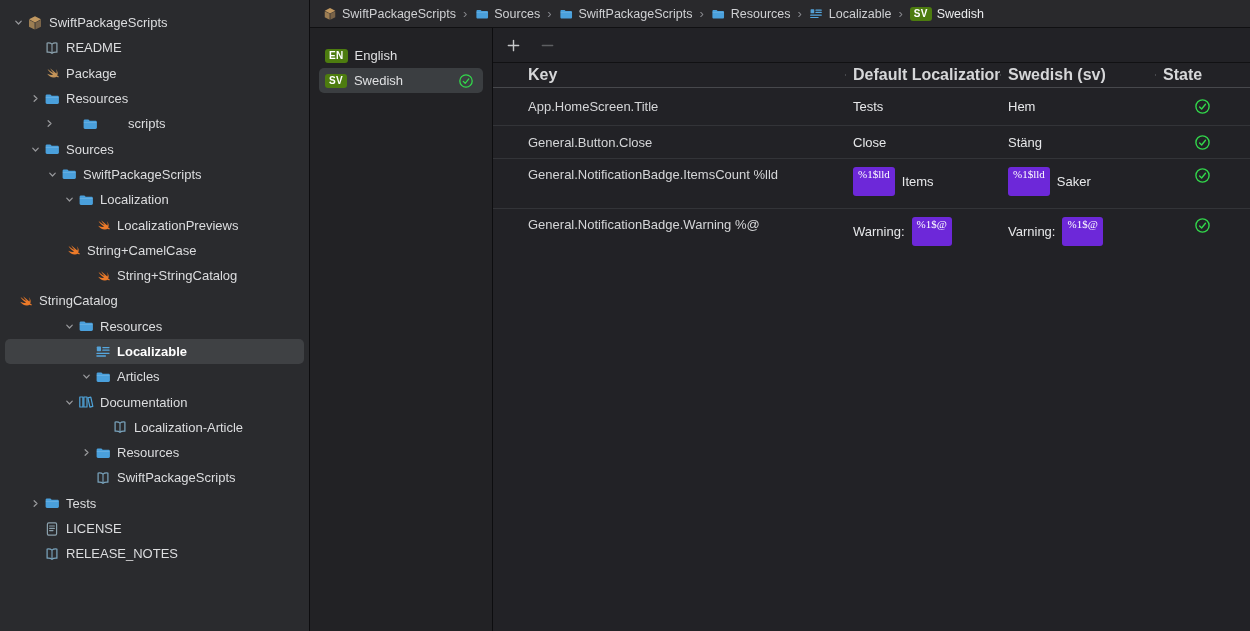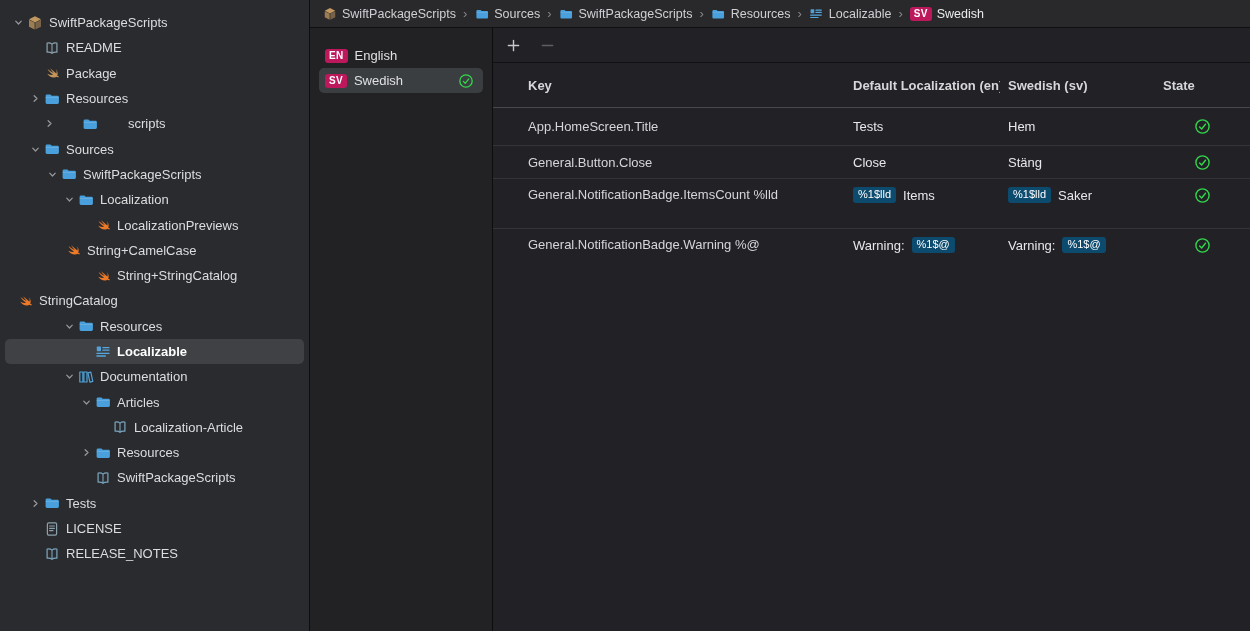--- a/index.html
+++ b/index.html
@@ -36,21 +36,21 @@
   .main { flex:1; display:flex; flex-direction:column; min-width:0; }
 
   
   .jumpbar { height:28px; flex:none; background:#29292C; border-bottom:1px solid #101012;
     display:flex; align-items:center; padding-left:12px; font-size:12.5px; color:#CFD0D3; white-space:nowrap; }
   .crumb { display:inline-flex; align-items:center; gap:5px; }
   .crumb .ic { width:15px; height:15px; margin-right:0; }
   .crumb .ic svg { width:14px; height:14px; }
   .crumb:last-child { color:#EAEBED; }
   .crumb-sep { margin:0 7px; color:#85868B; font-size:13px; }
-  .badge { background:#be185d; color:#fff; font-size:10px; font-weight:700;
+  .badge { background:#4d7c0f; color:#fff; font-size:10px; font-weight:700;
     padding:2px 4px; border-radius:3px; letter-spacing:.3px; line-height:1; }
 
   .main-body { flex:1; display:flex; min-height:0; }
 
   
   .langs { width:183px; flex:none; background:#222225; border-right:1px solid #0D0D0F; padding-top:15px; }
   .lang-row { display:flex; align-items:center; height:25px; position:relative;
     padding-left:15px; font-size:13px; color:#DFE0E2; }
   .lang-row > * { position:relative; z-index:1; }
   .lang-row.selected::before { content:''; position:absolute; left:9px; right:9px; top:0; bottom:0;
@@ -61,39 +61,39 @@
 
   
   .editor { flex:1; display:flex; flex-direction:column; background:#222226; min-width:0; }
   .toolbar { height:34px; flex:none; display:flex; align-items:center; padding-left:13px; gap:19px; }
   .tool-btn { background:none; border:none; width:15px; height:15px; display:flex; padding:0; cursor:default; }
   .tool-btn svg { width:15px; height:15px; }
   .tool-btn.add { color:#C7C8CA; }
   .tool-btn.remove { color:#5E5F62; }
 
   .thead, .trow { display:grid; grid-template-columns:352px 155px 155px 1fr; }
-  .thead { height:46px; flex:none; align-items:center; border-top:1px solid #111113;
-    border-bottom:1px solid #47484C; font-size:13px; font-weight:700; color:#D6D7D9; }
+  .thead { height:26px; flex:none; align-items:center; border-top:1px solid #111113;
+    border-bottom:1px solid #47484C; font-size:16px; font-weight:700; color:#D6D7D9; }
   .th { position:relative; padding-left:8px; white-space:nowrap; overflow:hidden; }
   .th.key { padding-left:35px; }
   .th.sep::before { content:''; position:absolute; left:0; top:8px; bottom:8px; width:1px; background:#47484C; }
 
   .trow { align-items:center; border-bottom:1px solid #333438; }
   .trow.r0 { height:38px; }
   .trow.r1 { height:33px; }
   .trow.tall { height:50px; align-items:start; padding-top:8px; }
   .trow.last { border-bottom:none; }
   .td { white-space:nowrap; overflow:hidden; }
   .td.key { padding-left:35px; color:#D5D6D8; font-size:13px; text-overflow:ellipsis; }
   .td.val { padding-left:8px; color:#E7E8EA; font-size:13px; display:flex; align-items:center; gap:7px; }
   .td.state { display:flex; justify-content:center; }
   .state-ic { width:17px; height:17px; color:#32D74B; display:flex; }
   .state-ic svg { width:17px; height:17px; }
-  .pill { background:#0c4a6e; color:#FFFFFF; border-radius:3px; padding:2px 5px 3px;
-    font-family:Liberation Sans, sans-serif; font-size:11px; line-height:1; }
+  .pill { background:#6d28d9; color:#FFFFFF; border-radius:3px; padding:2px 5px 16px;
+    font-family:Liberation Serif, serif; font-size:11px; line-height:1; }
 </style>
 </head>
 <body>
 
 <div class="app">
   <aside class="sidebar" id="sidebar">
       <div class="nav-row" style="padding-left: 10px;">
         <span class="chev">
           <svg viewBox="0 0 16 16" fill="none" stroke="currentColor" stroke-width="1.8" stroke-linecap="round" stroke-linejoin="round">
             <path d="M4 6l4 4.2L12 6"></path>
@@ -257,48 +257,48 @@
             <g stroke="currentColor" stroke-width="1.3" stroke-linecap="round">
               <path d="M7.9 3.6H14"></path>
               <path d="M7.9 6.2H14"></path>
               <path d="M1.9 9.3H14"></path>
               <path d="M1.9 12h8.5"></path>
             </g>
           </svg>
         </span>
         <span class="nav-label">Localizable</span>
       </div>
+      <div class="nav-row" style="padding-left: 78px;">
+        <span class="chev">
+          <svg viewBox="0 0 16 16" fill="none" stroke="currentColor" stroke-width="1.8" stroke-linecap="round" stroke-linejoin="round">
+            <path d="M4 6l4 4.2L12 6"></path>
+          </svg>
+        </span>
+        <span class="ic ic-folder">
+          <svg viewBox="0 0 16 16">
+            <path fill="currentColor" d="M1.6 4.9c0-.8.6-1.4 1.4-1.4h2.9c.4 0 .7.1 1 .4l.8.8h5.8c.8 0 1.4.6 1.4 1.4v5.5c0 .8-.6 1.4-1.4 1.4H3c-.8 0-1.4-.6-1.4-1.4z"></path>
+            <path fill="#fff" opacity=".18" d="M1.6 6.1h12.9v.8H1.6z"></path>
+          </svg>
+        </span>
+        <span class="nav-label">Articles</span>
+      </div>
       <div class="nav-row" style="padding-left: 61px;">
         <span class="chev">
           <svg viewBox="0 0 16 16" fill="none" stroke="currentColor" stroke-width="1.8" stroke-linecap="round" stroke-linejoin="round">
             <path d="M4 6l4 4.2L12 6"></path>
           </svg>
         </span>
         <span class="ic ic-books">
           <svg viewBox="0 0 16 16" fill="none" stroke="currentColor" stroke-width="1.2" stroke-linejoin="round">
             <rect x="1.8" y="3" width="3.1" height="10"></rect>
             <rect x="5.9" y="3" width="3.1" height="10"></rect>
             <path d="M9.9 3.9l2.9-.8 2 9.2-2.9.8z"></path>
           </svg>
         </span>
         <span class="nav-label">Documentation</span>
-      </div>
-      <div class="nav-row" style="padding-left: 78px;">
-        <span class="chev">
-          <svg viewBox="0 0 16 16" fill="none" stroke="currentColor" stroke-width="1.8" stroke-linecap="round" stroke-linejoin="round">
-            <path d="M4 6l4 4.2L12 6"></path>
-          </svg>
-        </span>
-        <span class="ic ic-folder">
-          <svg viewBox="0 0 16 16">
-            <path fill="currentColor" d="M1.6 4.9c0-.8.6-1.4 1.4-1.4h2.9c.4 0 .7.1 1 .4l.8.8h5.8c.8 0 1.4.6 1.4 1.4v5.5c0 .8-.6 1.4-1.4 1.4H3c-.8 0-1.4-.6-1.4-1.4z"></path>
-            <path fill="#fff" opacity=".18" d="M1.6 6.1h12.9v.8H1.6z"></path>
-          </svg>
-        </span>
-        <span class="nav-label">Articles</span>
       </div>
       <div class="nav-row" style="padding-left: 95px;">
         <span class="chev"></span>
         <span class="ic ic-book-doc">
           <svg viewBox="0 0 16 16">
             <path d="M8 4.1C6.9 3.1 5.1 2.8 3.1 3v9.2c2-.2 3.8.1 4.9 1.1 1.1-1 2.9-1.3 4.9-1.1V3c-2-.2-3.8.1-4.9 1.1z" fill="none" stroke="currentColor" stroke-width="1.25" stroke-linejoin="round"></path>
             <path d="M8 4.3v8.6" stroke="currentColor" stroke-width="1.1"></path>
           </svg>
         </span>
         <span class="nav-label">Localization-Article</span>

